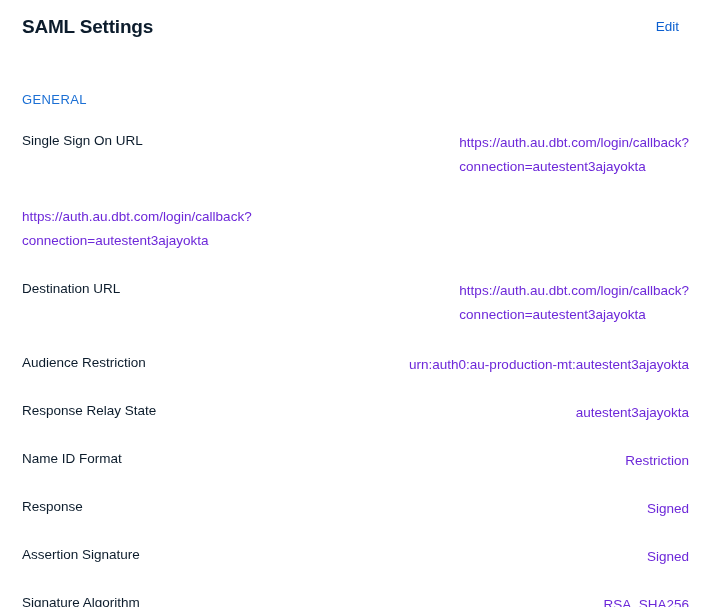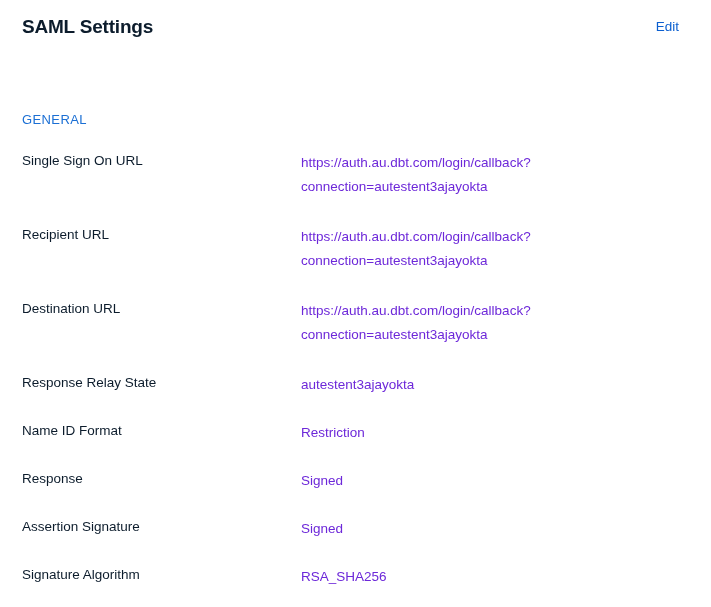--- a/index.html
+++ b/index.html
@@ -39,32 +39,33 @@
     font-size: 13.5px;
     color: #0b5fd0;
     font-weight: 500;
     line-height: 26px;
     cursor: pointer;
     padding-right: 10px;
     text-decoration: none;
     text-align: center;
   }
   .section-title {
-    margin-top: 72px;
+    margin-top: 52px;
     font-size: 13px;
     color: #1b6fd4;
     letter-spacing: 0.4px;
   }
   .settings-list {
     margin-top: 24px;
   }
   .setting-row {
     display: flex;
     align-items: flex-start;
     margin-bottom: 24px;
+    justify-content: space-between;
   }
   .setting-row.tall {
     margin-bottom: 26px;
   }
   .setting-label {
     width: 279px;
     flex: 0 0 279px;
     font-size: 13.5px;
     color: #0c1c2c;
     line-height: 20px;
@@ -96,35 +97,40 @@
 
     <div class="setting-row tall">
       <div class="setting-label">Single Sign On URL</div>
       <div class="setting-value">
         <span class="value-line">https://auth.au.dbt.com/login/callback?</span>
         <span class="value-line">connection=autestent3ajayokta</span>
       </div>
     </div>
 
     <div class="setting-row tall">
-      <div class="setting-label">Recipient URL</div>
       <div class="setting-value">
         <span class="value-line">https://auth.au.dbt.com/login/callback?</span>
         <span class="value-line">connection=autestent3ajayokta</span>
       </div>
     </div>
 
     <div class="setting-row tall">
       <div class="setting-label">Destination URL</div>
       <div class="setting-value">
         <span class="value-line">https://auth.au.dbt.com/login/callback?</span>
         <span class="value-line">connection=autestent3ajayokta</span>
       </div>
     </div>
 
+    <div class="setting-row">
+      <div class="setting-label">Audience Restriction</div>
+      <div class="setting-value">
+        <span class="value-line">urn:auth0:au-production-mt:autestent3ajayokta</span>
+      </div>
+    </div>
 
     <div class="setting-row">
       <div class="setting-label">Response Relay State</div>
       <div class="setting-value">
         <span class="value-line">autestent3ajayokta</span>
       </div>
     </div>
 
     <div class="setting-row">
       <div class="setting-label">Name ID Format</div>

